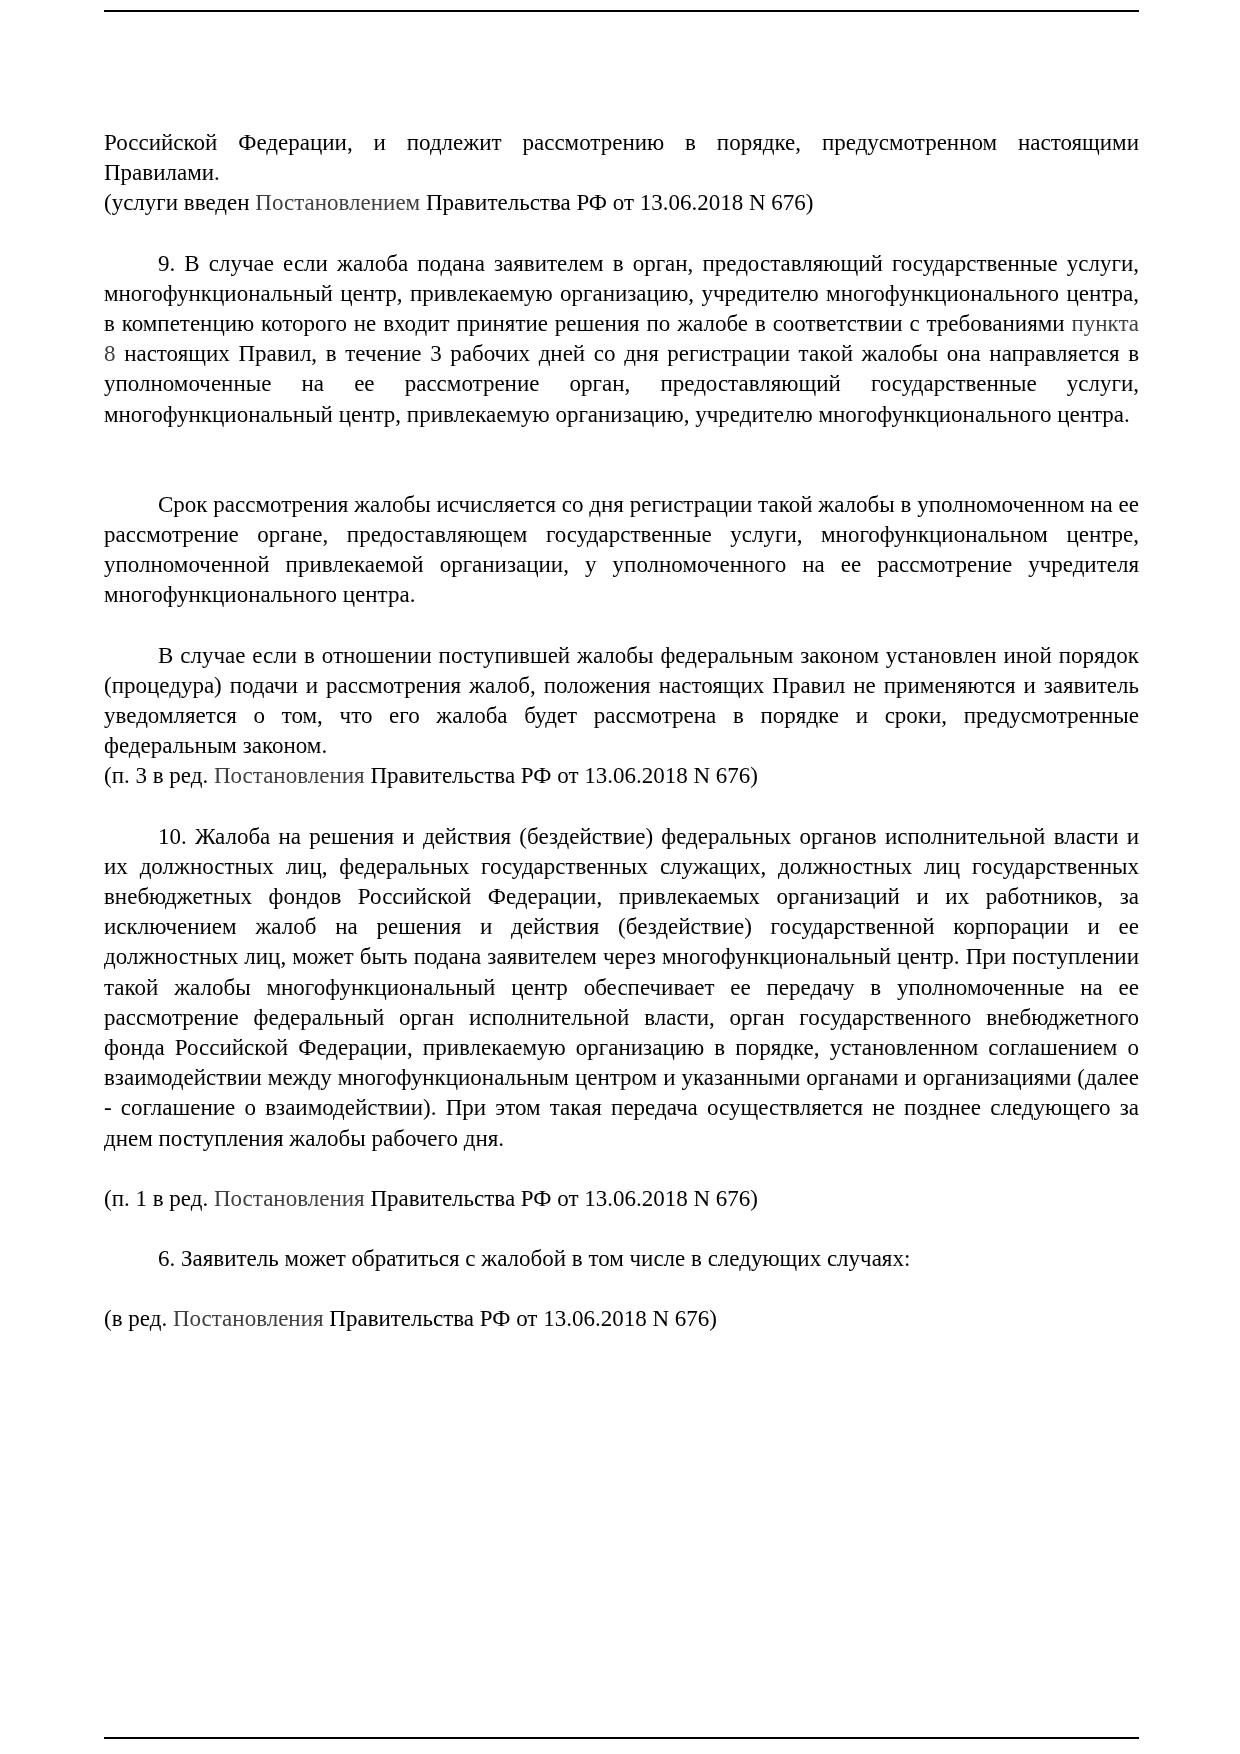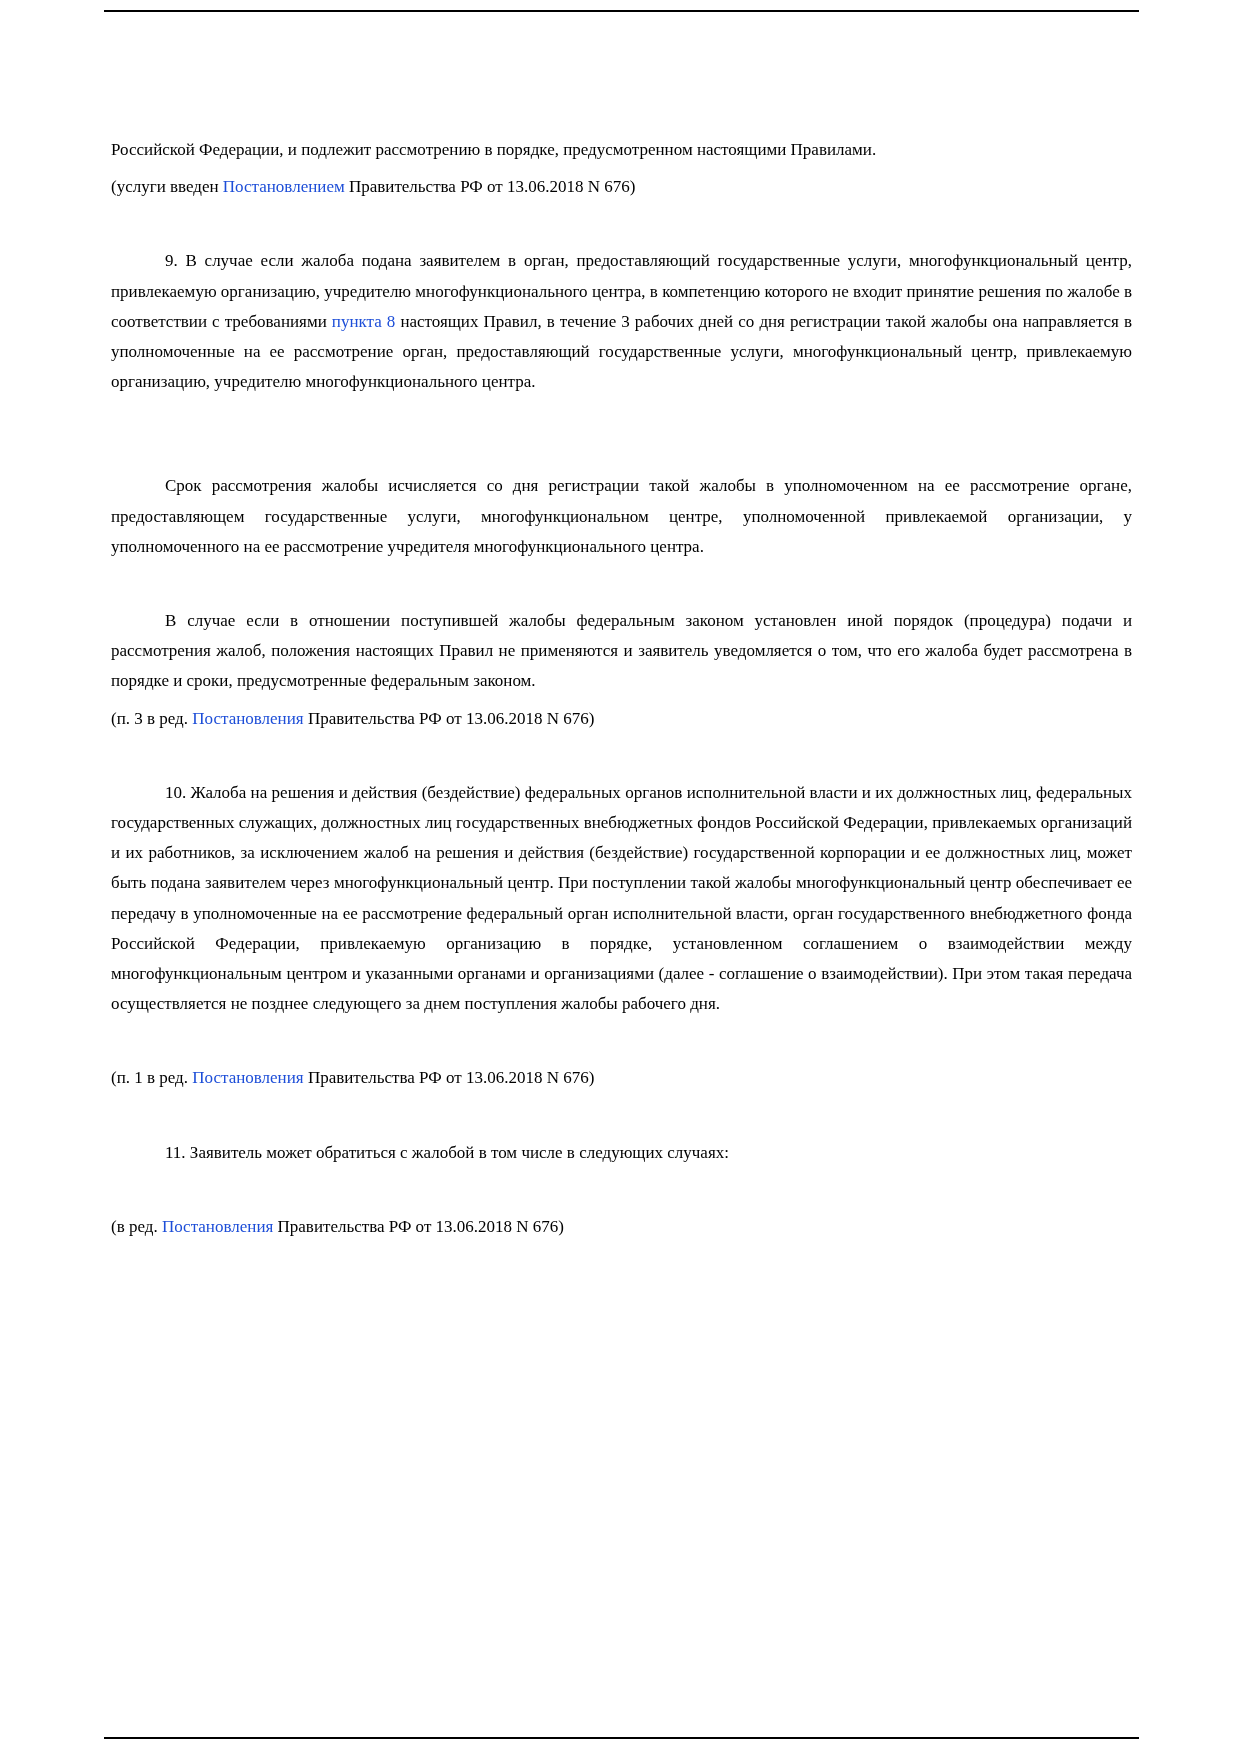--- a/index.html
+++ b/index.html
@@ -28,35 +28,35 @@
   .rule-bottom { top: 1737px; }
 
   .content {
     position: absolute;
     left: 104px;
     top: 128px;
     width: 1035px;
   }
 
   p.para {
-    margin: 7px;
-    font-size: 17px;
+    margin: 0;
+    font-size: 23px;
     line-height: 30.2px;
     text-align: justify;
     text-justify: inter-word;
     -webkit-hyphens: none;
     hyphens: none;
   }
   p.indent { text-indent: 54px; }
   
 
   .gap-sm { height: 30px; }
 
   a.lnk, .lnk {
-    color: #1d4ed8;
+    color: #404040;
     text-decoration: none;
   }
 </style>
 </head>
 <body>
 
 <div class="page">
 
   <div class="rule rule-top"></div>
 
@@ -87,21 +87,21 @@
 
     <p class="para indent"><span>10. Жалоба на решения и действия (бездействие) федеральных органов исполнительной власти и их должностных лиц, федеральных государственных служащих, должностных лиц государственных внебюджетных фондов Российской Федерации, привлекаемых организаций и их работников, за исключением жалоб на решения и действия (бездействие) государственной корпорации и ее должностных лиц, может быть подана заявителем через многофункциональный центр. При поступлении такой жалобы многофункциональный центр обеспечивает ее передачу в уполномоченные на ее рассмотрение федеральный орган исполнительной власти, орган государственного внебюджетного фонда Российской Федерации, привлекаемую организацию в порядке, установленном соглашением о взаимодействии между многофункциональным центром и указанными органами и организациями (далее - соглашение о взаимодействии). При этом такая передача осуществляется не позднее следующего за днем поступления жалобы рабочего дня.</span></p>
 
     <div class="gap-sm"></div>
 
 
     <p class="para"><span>(п. 1 в ред. </span><span class="lnk">Постановления</span><span> Правительства РФ от 13.06.2018 N 676)</span></p>
 
     <div class="gap-sm"></div>
 
-    <p class="para indent"><span>11. Заявитель может обратиться с жалобой в том числе в следующих случаях:</span></p>
+    <p class="para indent"><span>6. Заявитель может обратиться с жалобой в том числе в следующих случаях:</span></p>
 
     <div class="gap-sm"></div>
 
 
     <p class="para"><span>(в ред. </span><span class="lnk">Постановления</span><span> Правительства РФ от 13.06.2018 N 676)</span></p>
 
   </div>
 
   <div class="rule rule-bottom"></div>
 

